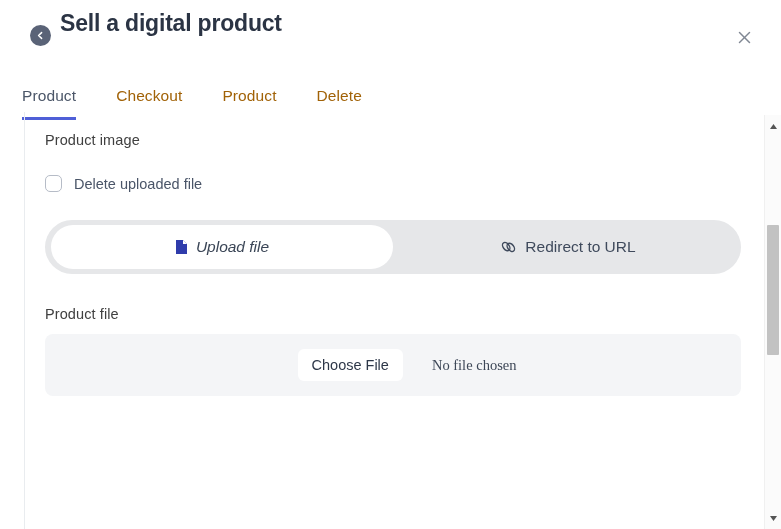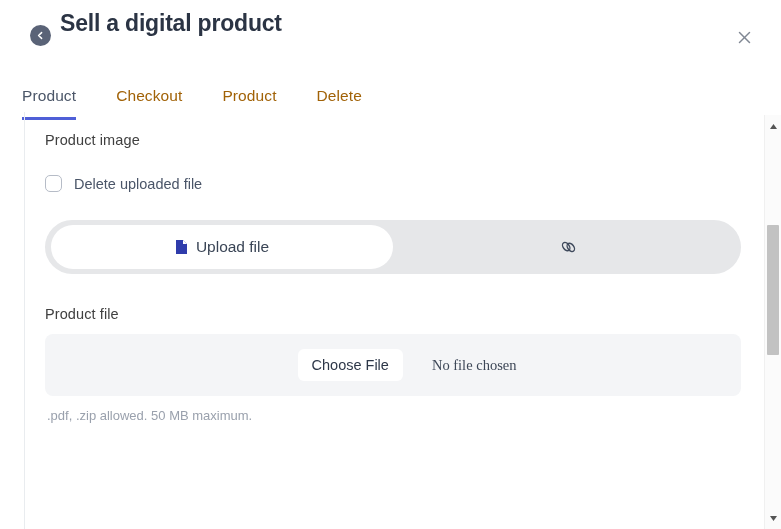--- a/index.html
+++ b/index.html
@@ -187,20 +187,21 @@
     justify-content: center;
     gap: 8px;
     font-size: 15.5px;
     cursor: pointer;
     color: #3f4a5c;
   }
   .segment.active {
     background: #ffffff;
     color: #3a4556;
     margin: 0 4px;
+    font-style: italic;
   }
   .segment .seg-icon { display: flex; align-items: center; }
 
   
   .file-row {
     background: #f4f5f7;
     border-radius: 8px;
     height: 62px;
     display: flex;
     align-items: center;
@@ -318,31 +319,31 @@
         </div>
         <div class="segment">
           <span class="seg-icon">
             <svg width="17" height="16" viewBox="0 0 17 16">
               <g fill="none" stroke="#3f4a5c" stroke-width="1.4">
                 <ellipse cx="6.2" cy="7.6" rx="3" ry="4.6" transform="rotate(-38 6.2 7.6)"></ellipse>
                 <ellipse cx="10.8" cy="8.4" rx="3" ry="4.6" transform="rotate(-38 10.8 8.4)"></ellipse>
               </g>
             </svg>
           </span>
+          <span>Redirect to URL</span>
         </div>
       </div>
 
       <div class="field-label">Product file</div>
 
       <div class="file-row">
         <div class="choose-file-btn">Choose File</div>
         <div class="no-file-text">No file chosen</div>
       </div>
 
-      <div class="file-hint">.pdf, .zip allowed. 50 MB maximum.</div>
 
     </div>
   </div>
 
   <div class="scrollbar">
     <div class="sb-arrow up">
       <span>
         <svg width="9" height="7" viewBox="0 0 9 7">
             <polygon points="4.5,1 8,6 1,6" fill="#555"></polygon>
           </svg>

